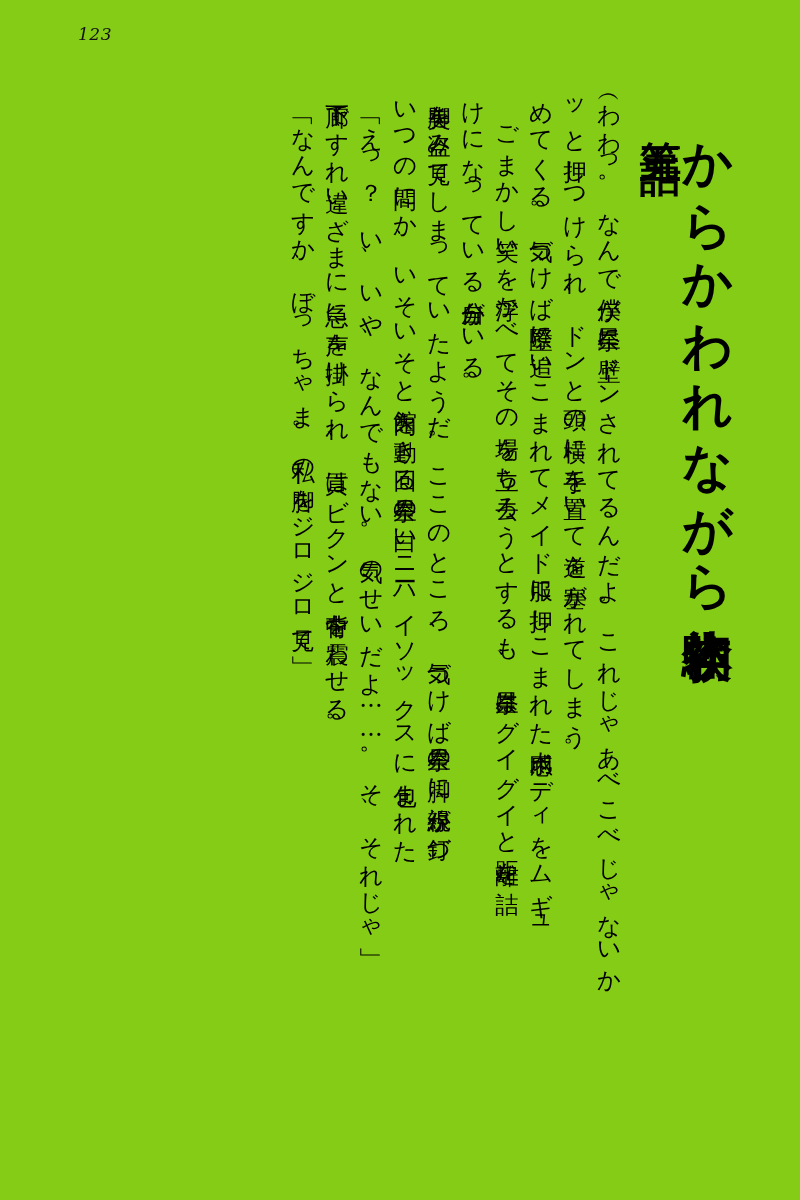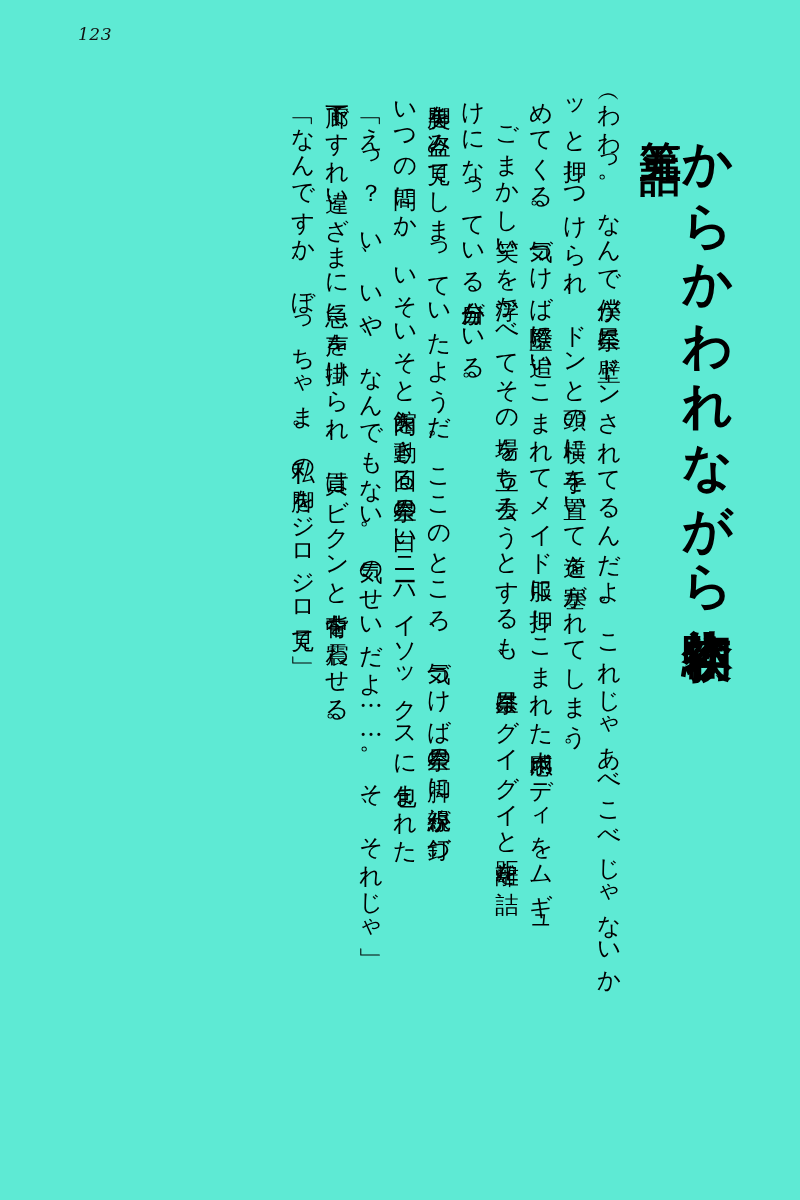--- a/index.html
+++ b/index.html
@@ -13,21 +13,21 @@
     position: relative;
     font-family: "DejaVu Serif", "Liberation Serif", serif;
     color: #000000;
     overflow: hidden;
   }
   .page {
     position: absolute;
     inset: 0;
     width: 800px;
     height: 1200px;
-    background: #5eead4;
+    background: #84cc16;
   }
   .page-number {
     position: absolute;
     top: 24px;
     left: 78px;
     font-size: 17px;
     font-family: "DejaVu Serif", "Liberation Serif", serif;
     font-style: italic;
     letter-spacing: 0.5px;
     color: #111;

